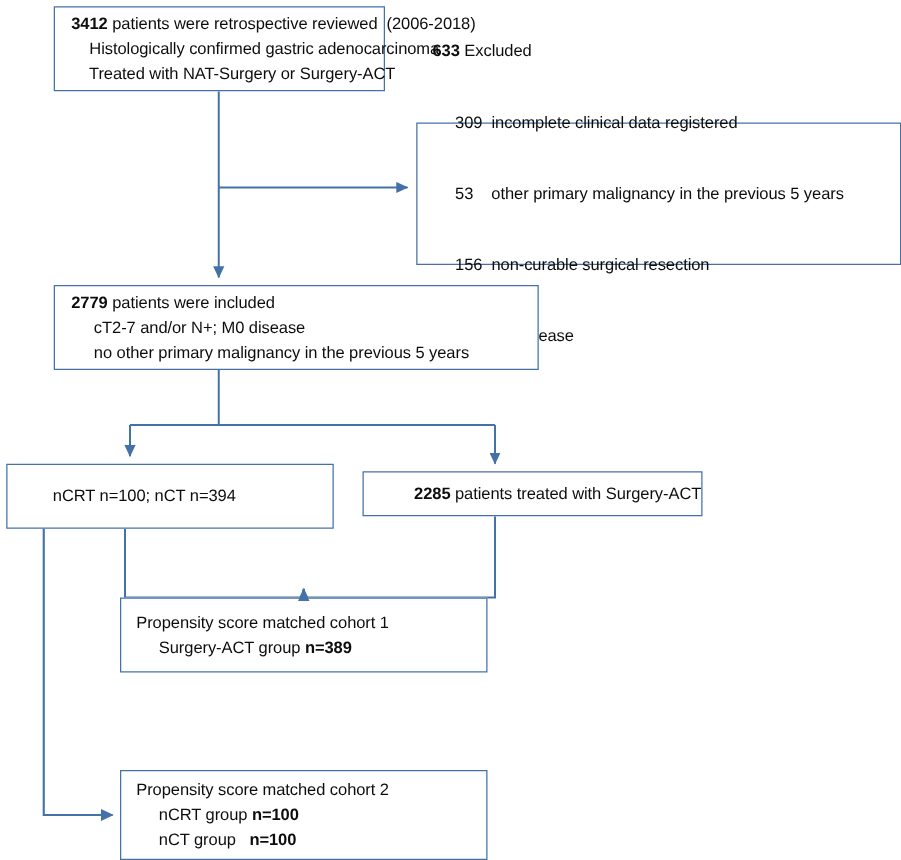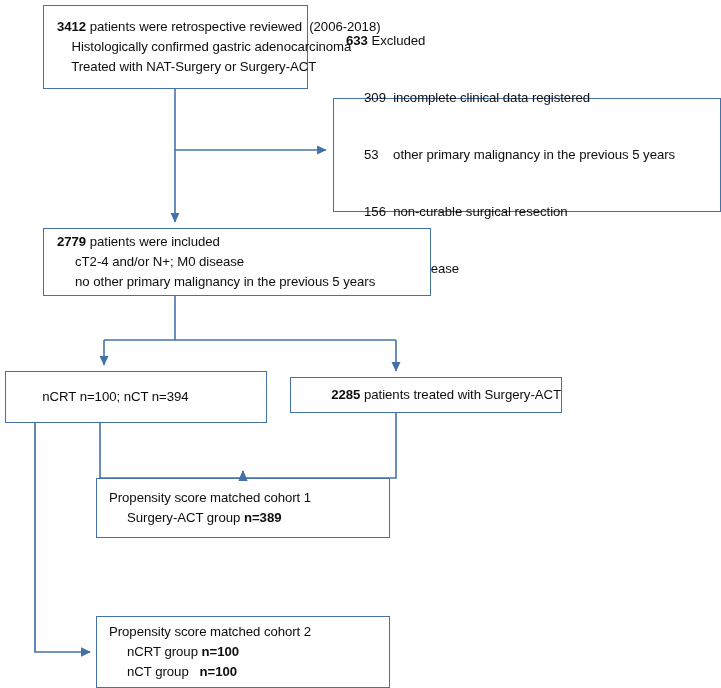--- a/index.html
+++ b/index.html
@@ -36,21 +36,21 @@
   }
   .ln {
     font-size: 13.2px;
     line-height: 20px;
     color: #0d0d0d;
     white-space: pre;
     letter-spacing: -0.05px;
   }
   .b { font-weight: bold; }
   
-  #node-screened   { left: 43px;  top: 5px;   width: 265px; height: 84px;  padding-left: 13px; }
+  #node-screened   { left: 43px;  top: 5px;   width: 265px; height: 68px;  padding-left: 13px; }
   #node-excluded   { left: 333px; top: 98px;  width: 388px; height: 114px; padding-left: 12px; gap: 37px; }
   #node-included   { left: 43px;  top: 228px; width: 388px; height: 68px;  padding-left: 13px; }
   #node-nat        { left: 5px;   top: 371px; width: 262px; height: 52px;  padding-left: 11px; }
   #node-act        { left: 290px; top: 377px; width: 272px; height: 36px;  padding-left: 11px; align-items: flex-end; }
   #node-cohort1    { left: 96px;  top: 478px; width: 294px; height: 60px;  padding-left: 12px; }
   #node-cohort2    { left: 96px;  top: 616px; width: 294px; height: 72px;  padding-left: 12px; }
 
   #node-screened .ln,
   #node-nat .ln { text-align: left; }
 </style>
@@ -133,21 +133,21 @@
   <div class="node" id="node-excluded">
     <div class="ln"><span class="b">633</span><span> Excluded</span></div>
     <div class="ln">     309  incomplete clinical data registered</div>
     <div class="ln">     53    other primary malignancy in the previous 5 years</div>
     <div class="ln">     156  non-curable surgical resection</div>
     <div class="ln">     115  M1 disease</div>
   </div>
 
   <div class="node" id="node-included">
     <div class="ln"><span class="b">2779</span><span> patients were included</span></div>
-    <div class="ln">     cT2-4 and/or N+; M0 disease</div>
+    <div class="ln">     cT2-7 and/or N+; M0 disease</div>
     <div class="ln">     no other primary malignancy in the previous 5 years</div>
   </div>
 
   <div class="node" id="node-nat">
     <div class="ln">       nCRT n=100; nCT n=394</div>
   </div>
 
   <div class="node" id="node-act">
     <div class="ln"><span class="b">2285</span><span> patients treated with Surgery-ACT</span></div>
   </div>

